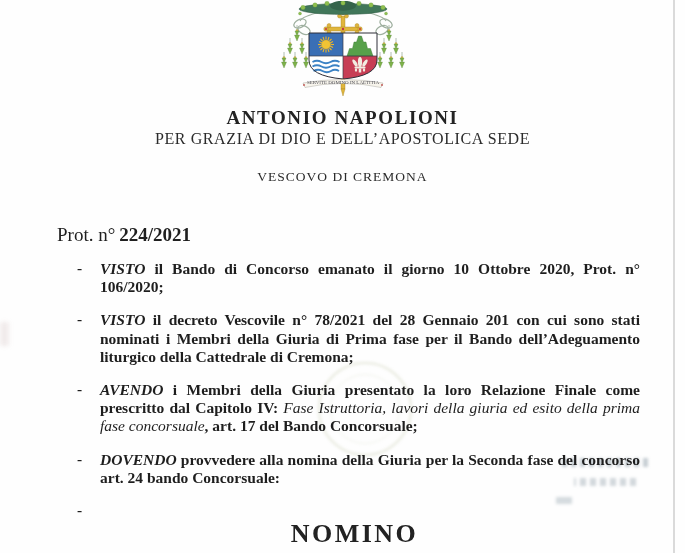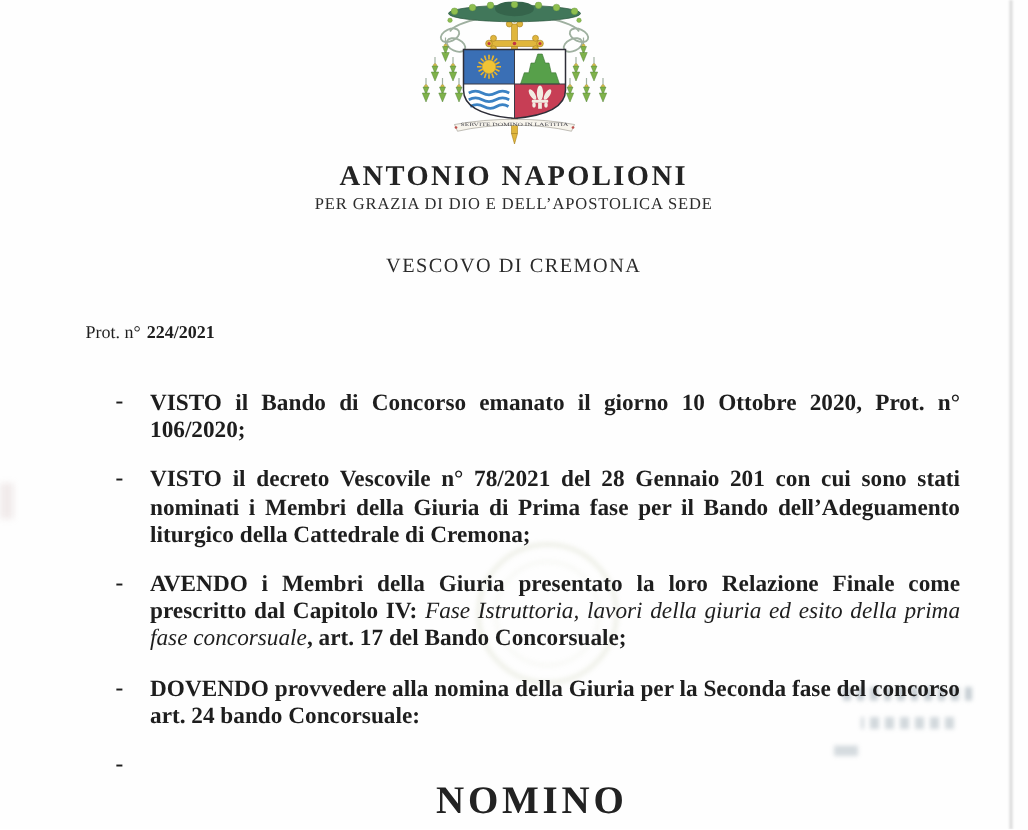--- a/index.html
+++ b/index.html
@@ -28,31 +28,31 @@
     background:rgba(108,128,142,.28);}
   .bleed-d{position:absolute;left:0;top:322px;width:9px;height:24px;
     background:rgba(185,150,150,.18);filter:blur(2px);}
   
   .crest{position:absolute;left:50%;top:1px;transform:translateX(-50%);
     width:132px;height:99px;}
   .crest svg{display:block;width:132px;height:99px;}
   
   .hdr{position:absolute;left:0;width:100%;text-align:center;}
   .hdr-name{top:107px;font-size:19px;font-weight:bold;letter-spacing:1.6px;color:#232323;}
-  .hdr-grace{top:130px;font-size:11px;letter-spacing:.6px;color:#2b2b2b;}
+  .hdr-grace{top:130px;font-size:16px;letter-spacing:.6px;color:#2b2b2b;}
   .hdr-title{top:155px;font-size:13.5px;letter-spacing:1px;color:#2b2b2b;margin-top:14px;}
   
-  .prot{position:absolute;left:57px;top:214px;font-size:12px;}
+  .prot{position:absolute;left:57px;top:224px;font-size:19px;}
   .prot .num{font-weight:bold;margin-left:4px;}
   
   .doc-list{position:absolute;left:77px;top:260px;width:563px;}
   .list-item{position:relative;padding-left:23px;text-align:justify;
     font-size:15.5px;line-height:18.2px;margin-bottom:15px;color:#1e1e1e;}
   .list-item .marker{position:absolute;left:0;top:-1px;font-weight:bold;}
-  .seg-bold{font-weight:bold;}
+  .seg-bold{font-weight:bold;font-style:italic;}
   .seg-italic{font-style:italic;}
   .seg-normal{font-weight:bold;}
   
   .nomino{position:absolute;left:12px;top:519px;width:100%;text-align:center;
     font-size:26px;font-weight:bold;letter-spacing:2.5px;color:#222;}
 </style>
 </head>
 <body>
 
 <div class="page">

